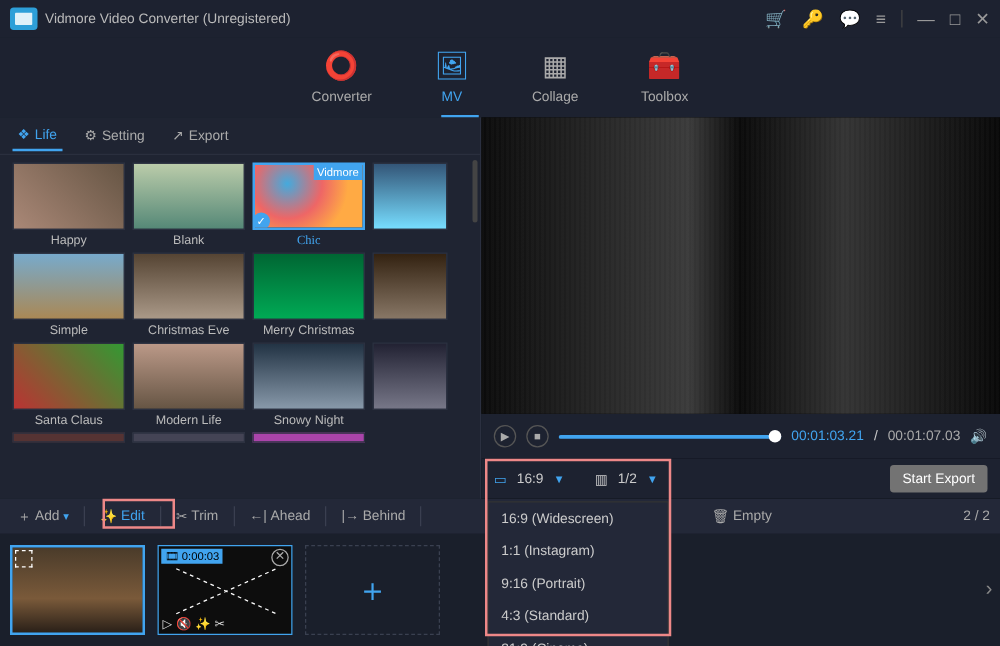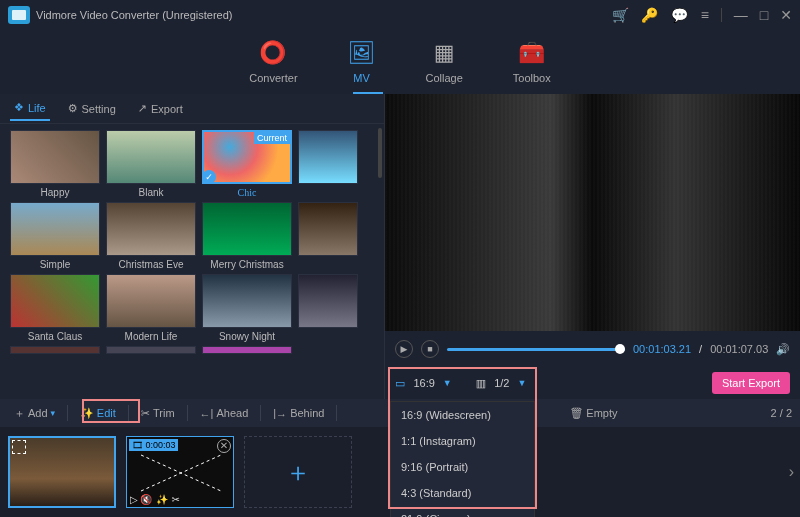--- a/index.html
+++ b/index.html
@@ -37,21 +37,21 @@
 .circ-btn { width:18px; height:18px; border:1px solid #555; border-radius:50%; display:flex; align-items:center; justify-content:center; color:#aaa; font-size:9px; cursor:pointer;}
 .slider { flex:1; height:3px; background:#41a4ef; position:relative; border-radius:2px;}
 .slider::after{content:"";position:absolute;right:0;top:-4px;width:10px;height:10px;background:#fff;border-radius:50%;}
 .time-cur{color:#41a4ef;}
 .time-tot{color:#aaa;}
 .ctrlbar { height:32px; display:flex; align-items:center; padding:0 10px; background:#1d2230; gap:8px; position:relative;}
 .asp-ico{color:#41a4ef;}
 .asp-txt{color:#ccc;font-size:11px;}
 .caret{color:#41a4ef;cursor:pointer;font-size:9px;}
 .pg-ico{color:#ccc;}
-.start-export{background:#ec4899;color:#fff;padding:5px 10px;border-radius:3px;cursor:pointer;margin-left:auto;font-size:11px;}
+.start-export{background:#737373;color:#fff;padding:5px 10px;border-radius:3px;cursor:pointer;margin-left:auto;font-size:11px;}
 .hl1 { position:absolute; border:2px solid #e88; pointer-events:none; z-index:50;}
 .hl-edit{ left:82px; top:399px; width:58px; height:24px;}
 .hl-asp{ left:388px; top:367px; width:149px; height:142px;}
 .toolbar { height:28px; background:#232838; display:flex; align-items:center; padding:0 8px; gap:4px; font-size:11px;}
 .tbtn { color:#aaa; display:flex; align-items:center; gap:3px; padding:3px 6px; cursor:pointer;}
 .tbtn.active{color:#41a4ef;}
 .divider{width:1px;height:16px;background:#3a3f50;margin:0 2px;}
 .tbar-right{margin-left:auto;color:#aaa;}
 .bottom { height:90px; background:#1a1f2b; display:flex; align-items:center; padding:8px; gap:10px; position:relative;}
 .clip { width:108px; height:72px; border:1px solid #41a4ef; position:relative; background:#2a2f3e; overflow:hidden;}
@@ -130,21 +130,21 @@
         <div class="theme">
             <div class="thumb" style="background:linear-gradient(45deg,#a87,#654);"></div>
             <div class="theme-name">Happy</div>
           </div>
         <div class="theme">
             <div class="thumb" style="background:linear-gradient(#bca,#587);"></div>
             <div class="theme-name">Blank</div>
           </div>
         <div class="theme">
             <div class="thumb sel" style="background:radial-gradient(circle at 30% 30%,#4ad,#e66 40%,#fa4 70%);">
-              <div class="badge-cur">Current</div>
+              <div class="badge-cur">Vidmore</div>
               <div class="chk">✓</div>
             </div>
             <div class="theme-name sel">Chic</div>
           </div>
         <div class="theme">
             <div class="thumb" style="background:linear-gradient(#357,#7df);width:60px;"></div>
           </div>
       </div>
       <div class="theme-row">
         <div class="theme">

